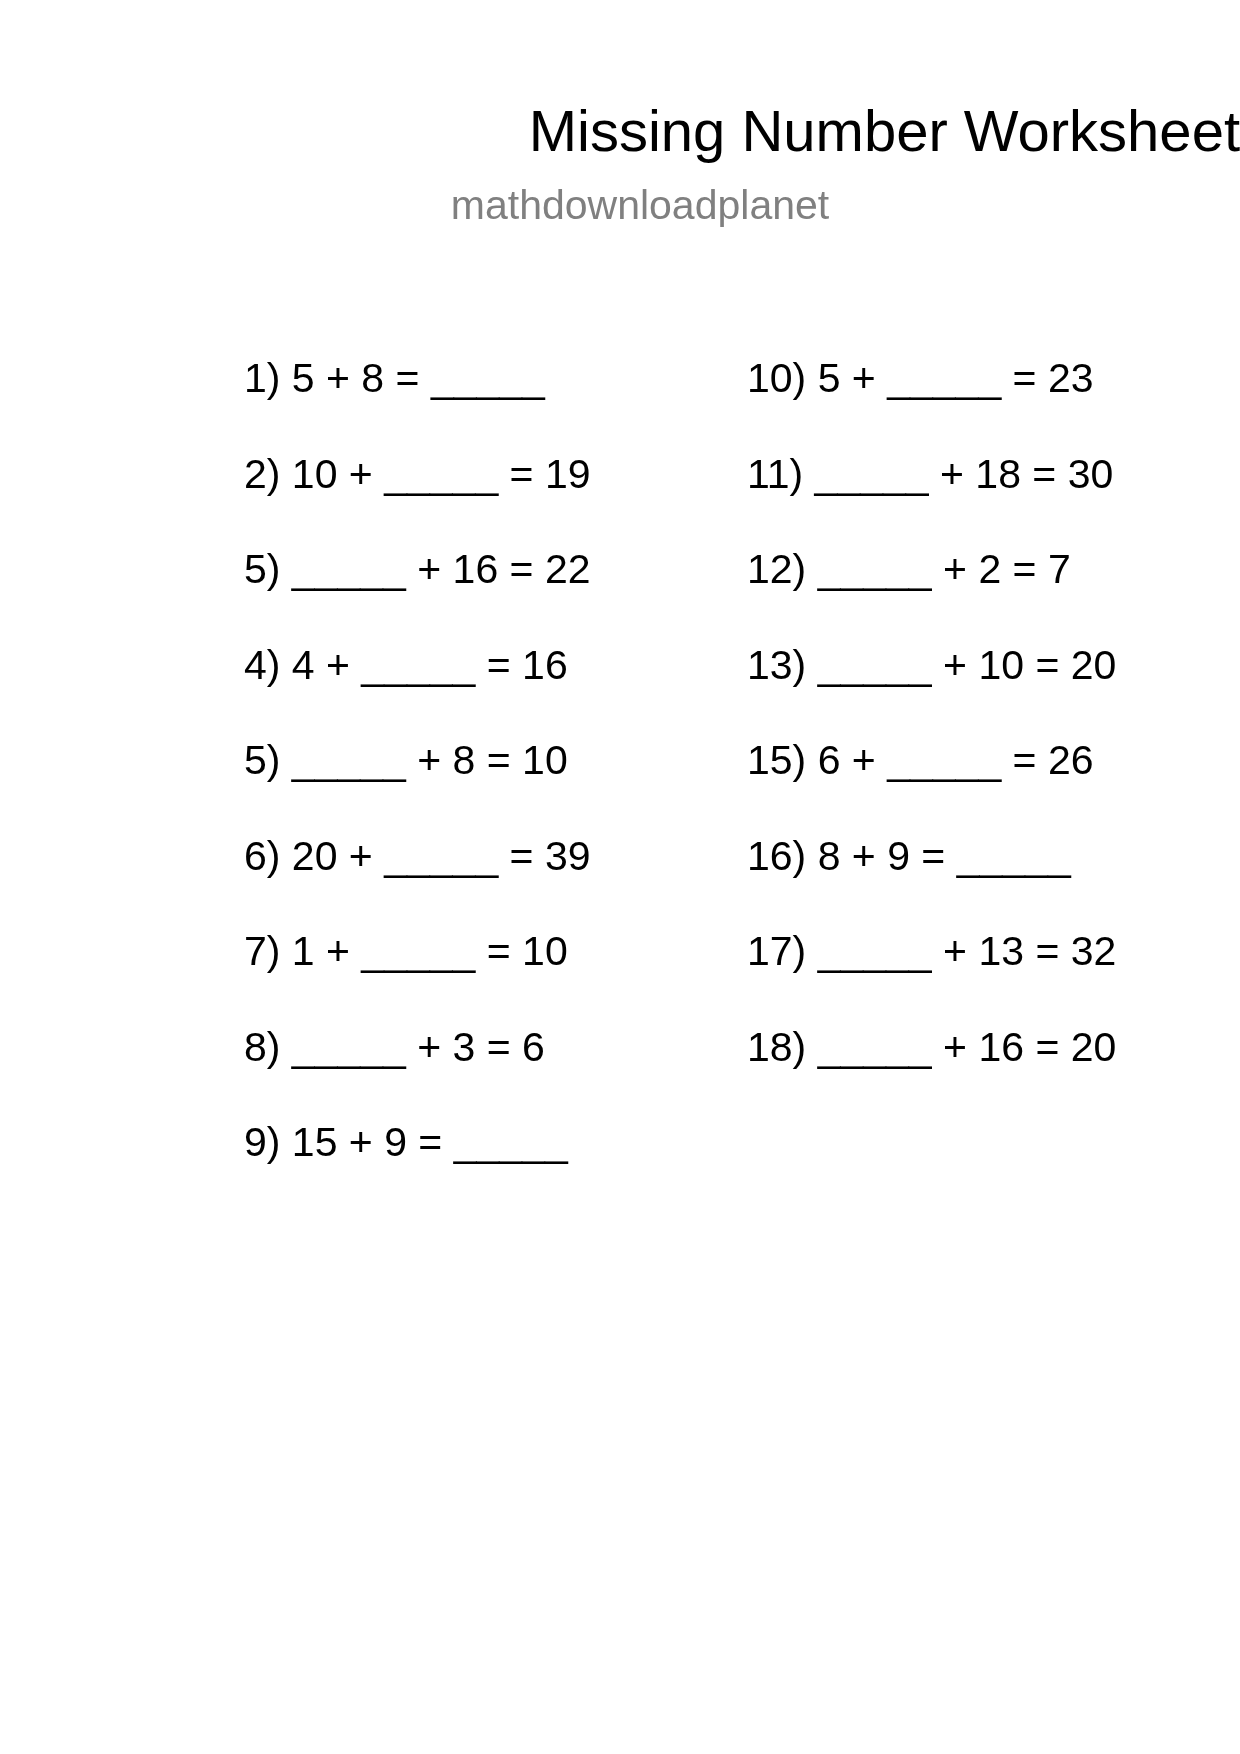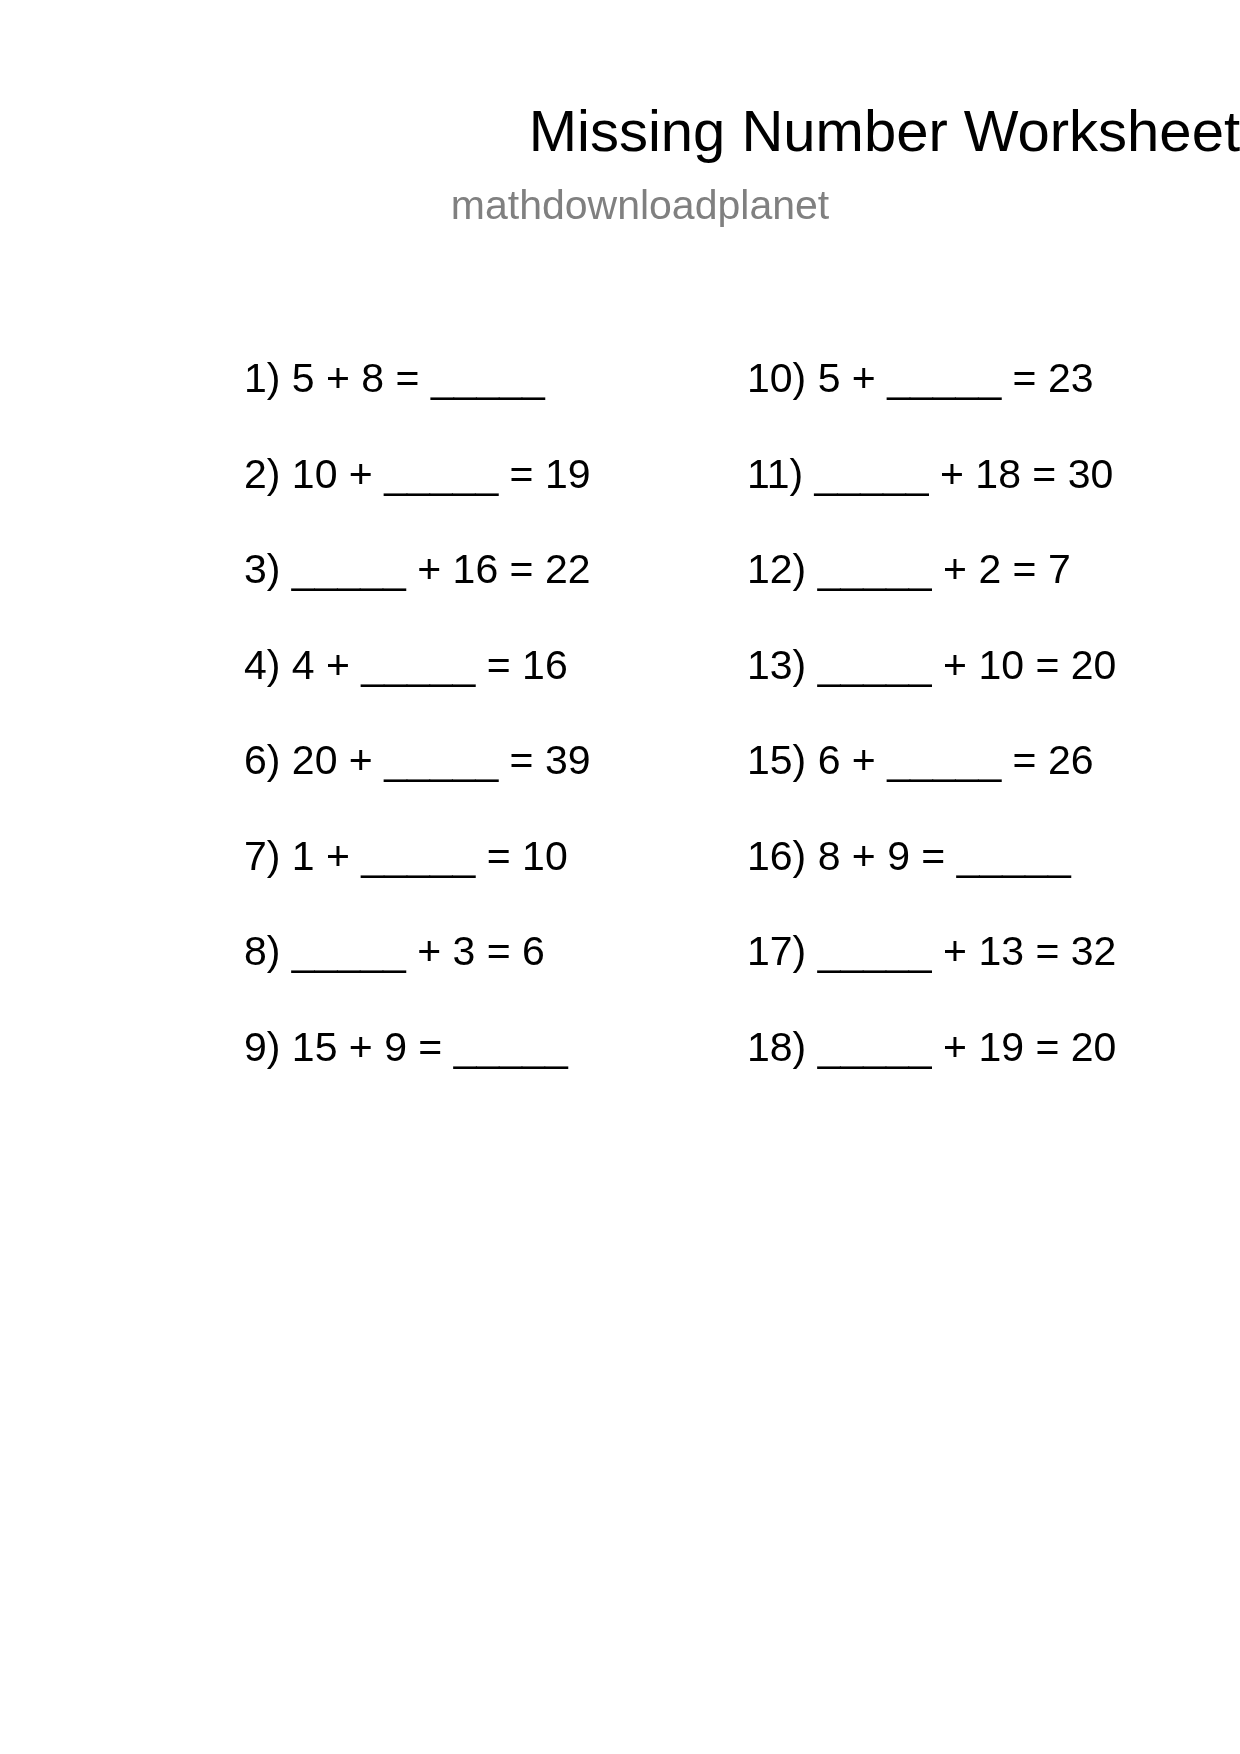--- a/index.html
+++ b/index.html
@@ -16,30 +16,31 @@
 </style>
 </head>
 <body>
 
 <div class="title">Missing Number Worksheet</div>
 <div class="subtitle">mathdownloadplanet</div>
 
 <div class="col left">
   <div class="problem">1) 5 + 8 = _____</div>
   <div class="problem">2) 10 + _____ = 19</div>
-  <div class="problem">3) _____ + 16 = 22</div>
+  <div class="problem">5) _____ + 16 = 22</div>
   <div class="problem">4) 4 + _____ = 16</div>
+  <div class="problem">5) _____ + 8 = 10</div>
   <div class="problem">6) 20 + _____ = 39</div>
   <div class="problem">7) 1 + _____ = 10</div>
   <div class="problem">8) _____ + 3 = 6</div>
   <div class="problem">9) 15 + 9 = _____</div>
 </div>
 
 <div class="col right">
   <div class="problem">10) 5 + _____ = 23</div>
   <div class="problem">11) _____ + 18 = 30</div>
   <div class="problem">12) _____ + 2 = 7</div>
   <div class="problem">13) _____ + 10 = 20</div>
   <div class="problem">15) 6 + _____ = 26</div>
   <div class="problem">16) 8 + 9 = _____</div>
   <div class="problem">17) _____ + 13 = 32</div>
-  <div class="problem">18) _____ + 19 = 20</div>
+  <div class="problem">18) _____ + 16 = 20</div>
 </div>
 
 </body></html>

